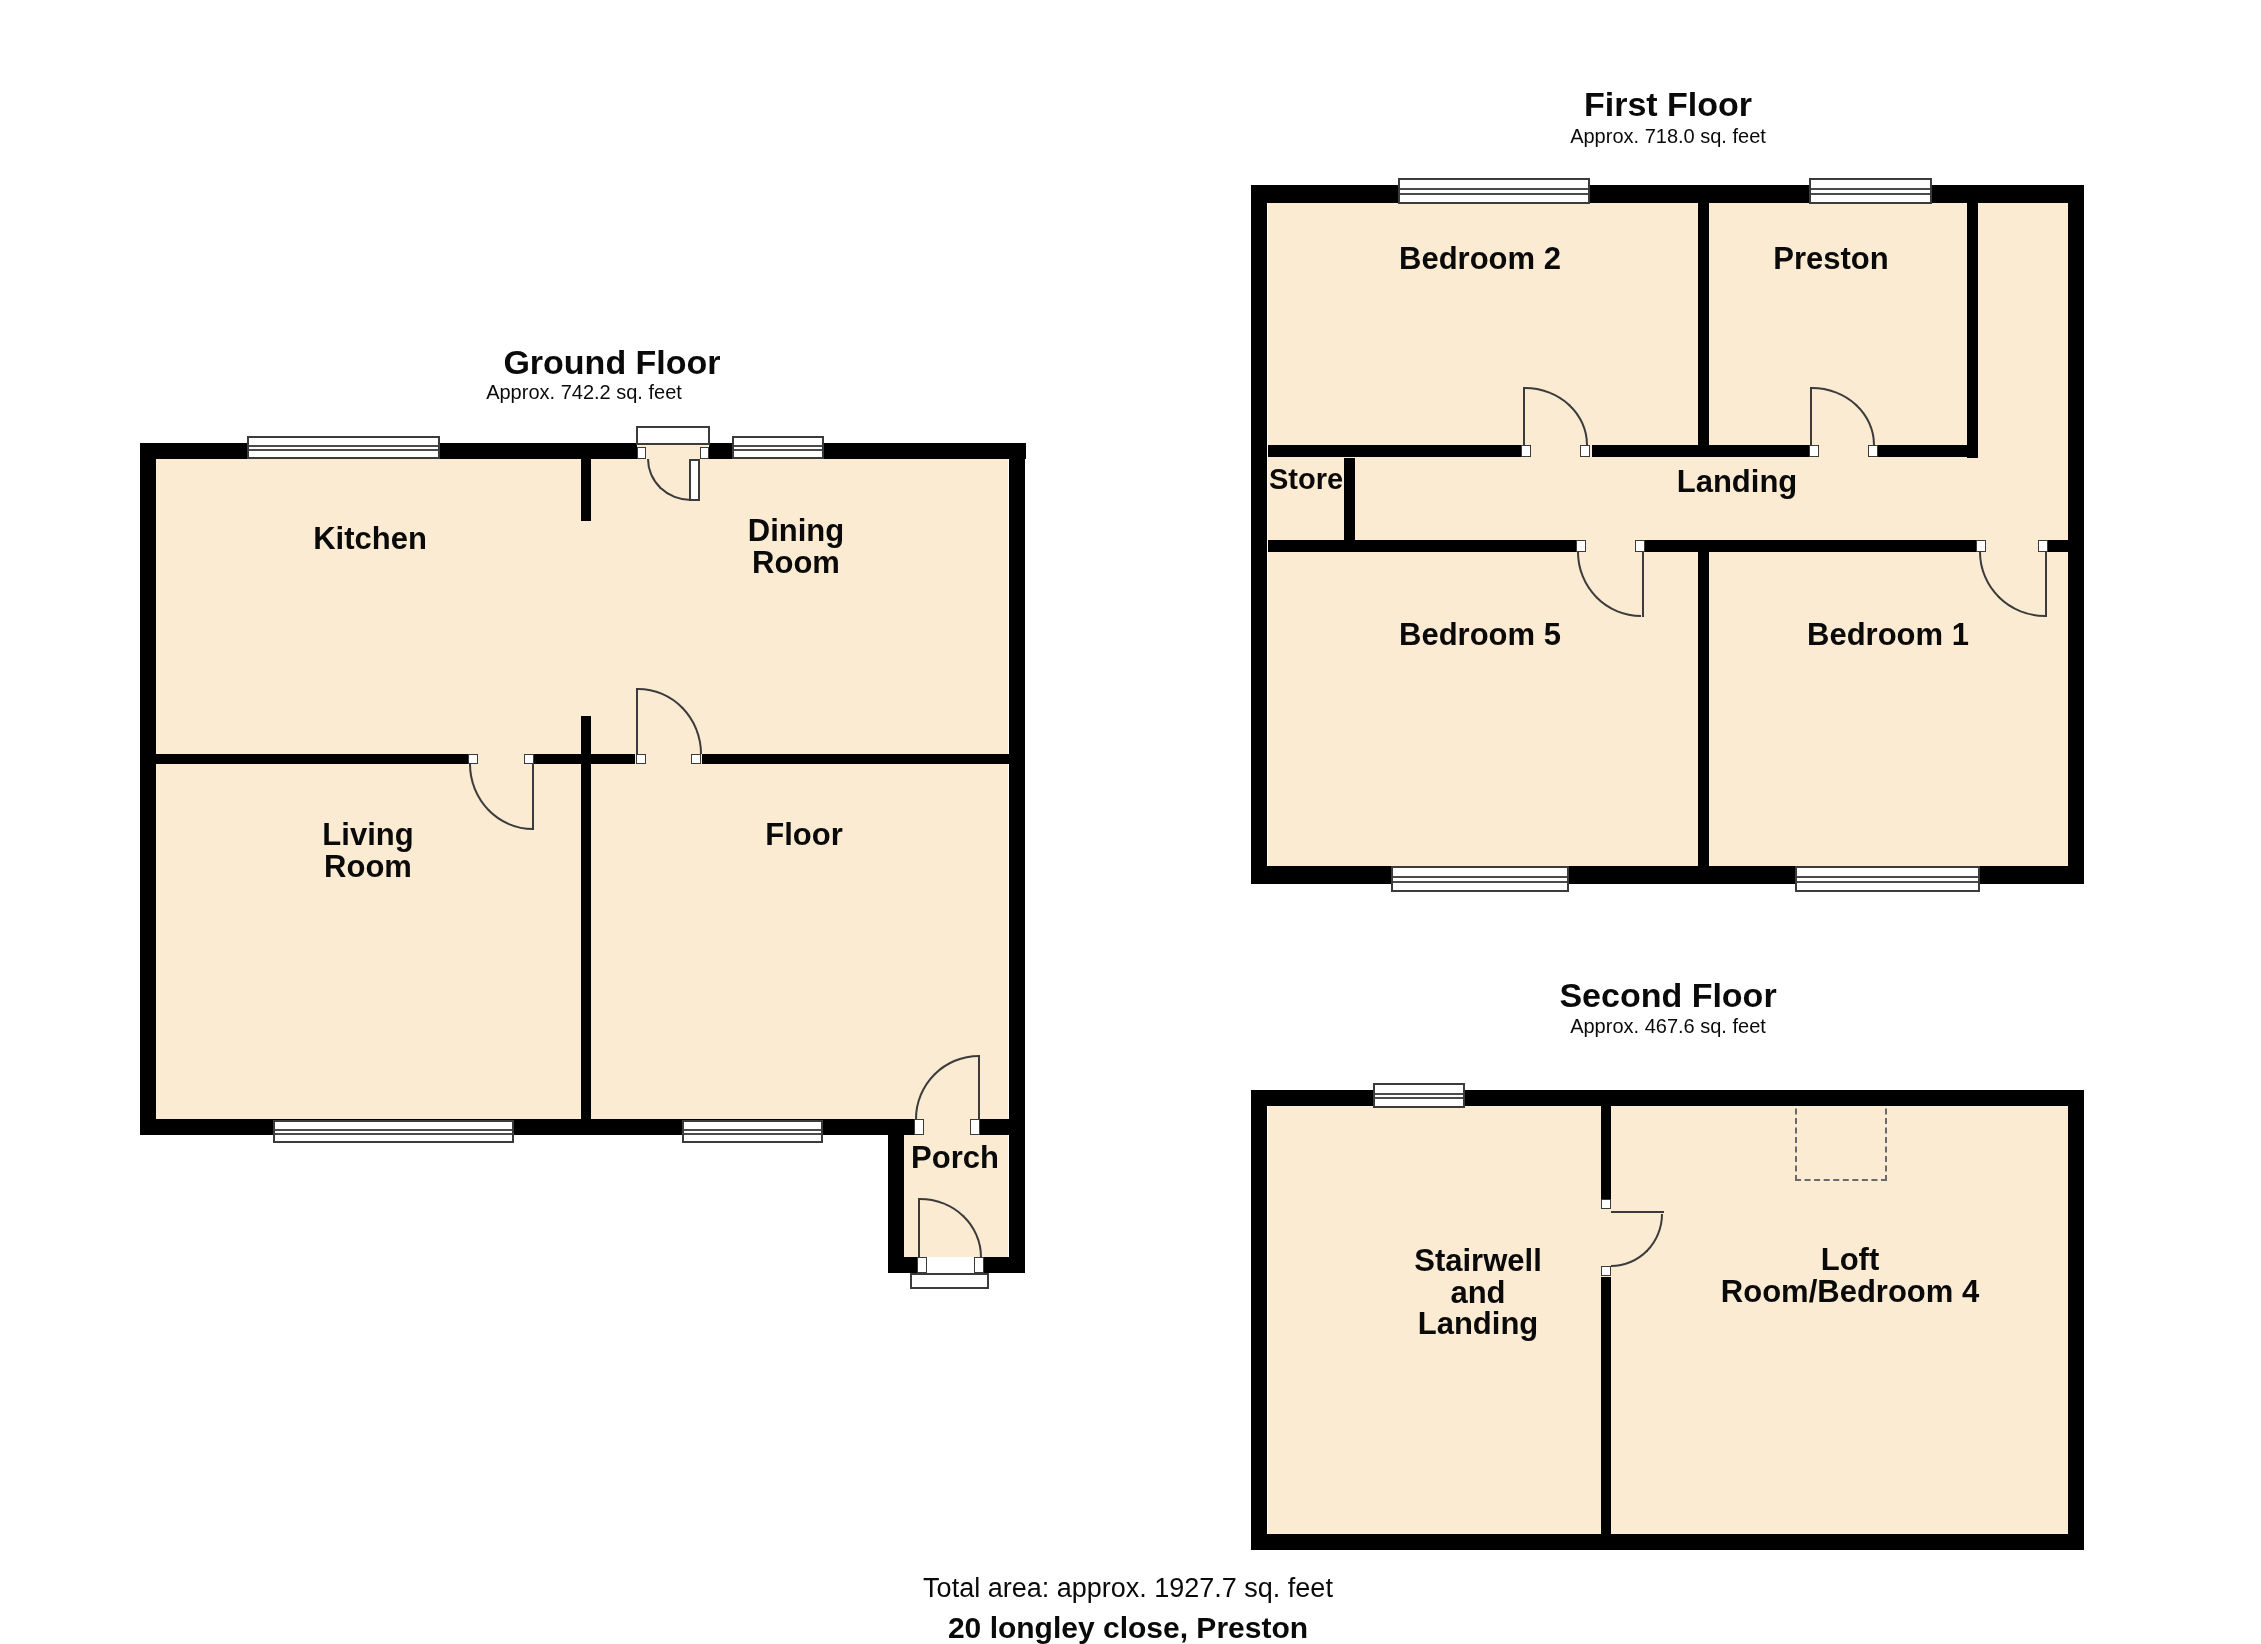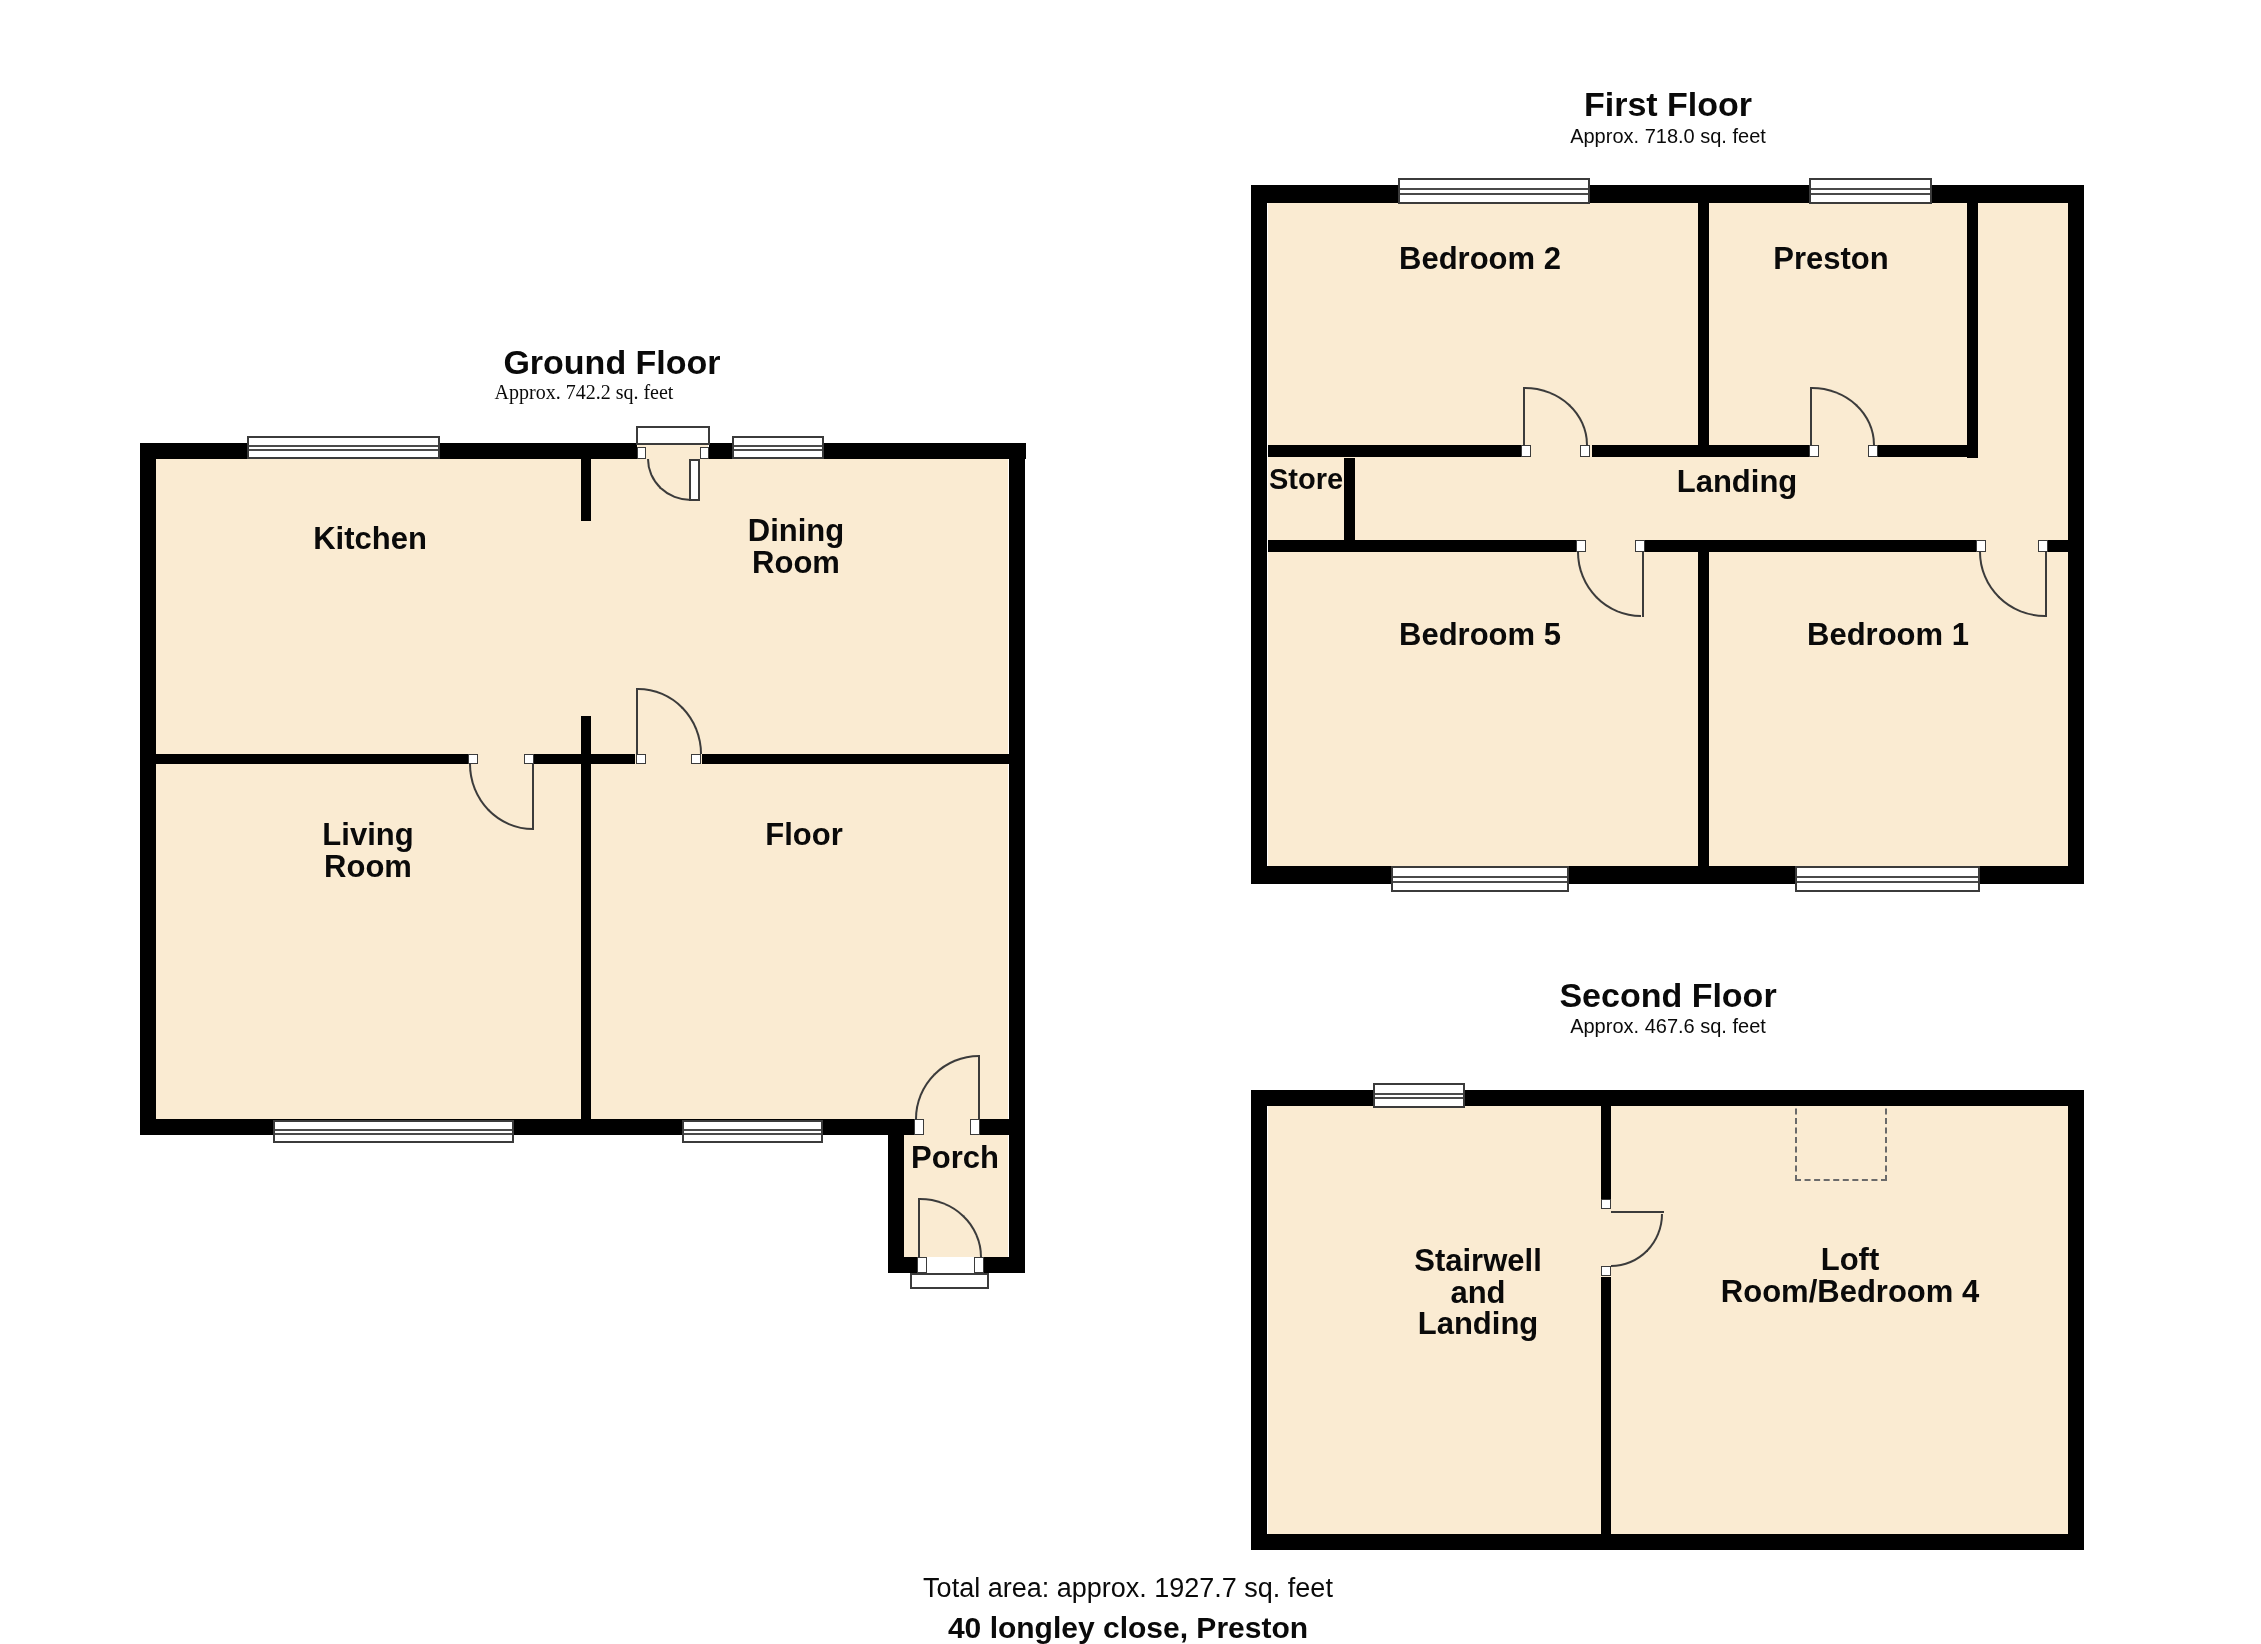--- a/index.html
+++ b/index.html
@@ -28,21 +28,21 @@
   .address{position:absolute;transform:translate(-50%,-50%);font-size:30px;font-weight:bold;
            color:#0a0a0a;white-space:nowrap;}
 </style>
 </head>
 <body>
 
 <div id="canvas">
 
   <div>
     <div class="ftitle" style="left:612px;top:362px;">Ground Floor</div>
-    <div class="fsub" style="left:584px;top:392px;font-family:Liberation Serif, serif;">Approx. 742.2 sq. feet</div>
+    <div class="fsub" style="left:584px;top:392px;">Approx. 742.2 sq. feet</div>
 
     <div class="fill" style="left:156px;top:459px;width:852px;height:660px;"></div>
     <div class="fill" style="left:904px;top:1119px;width:104px;height:138px;"></div>
 
     <div class="wall" style="left:140px;top:443px;width:497px;height:15.8px;"></div>
     <div class="wall" style="left:709px;top:443px;width:317px;height:15.8px;"></div>
     <div class="wall" style="left:140px;top:443px;width:16.4px;height:691px;"></div>
     <div class="wall" style="left:1009px;top:443px;width:16.4px;height:830px;"></div>
     <div class="wall" style="left:140px;top:1119px;width:774px;height:15.8px;"></div>
     <div class="wall" style="left:980px;top:1119px;width:45px;height:15.8px;"></div>
@@ -204,16 +204,16 @@
       <div>and</div>
       <div>Landing</div>
     </div>
     <div class="rlabel" style="left:1850px;top:1275px;">
       <div>Loft</div>
       <div>Room/Bedroom 4</div>
     </div>
   </div>
 
   <div class="total" style="left:1128px;top:1588px;">Total area: approx. 1927.7 sq. feet</div>
-  <div class="address" style="left:1128px;top:1628px;">40 longley close, Preston</div>
+  <div class="address" style="left:1128px;top:1628px;">20 longley close, Preston</div>
 
 </div>
 
 
 </body></html>

